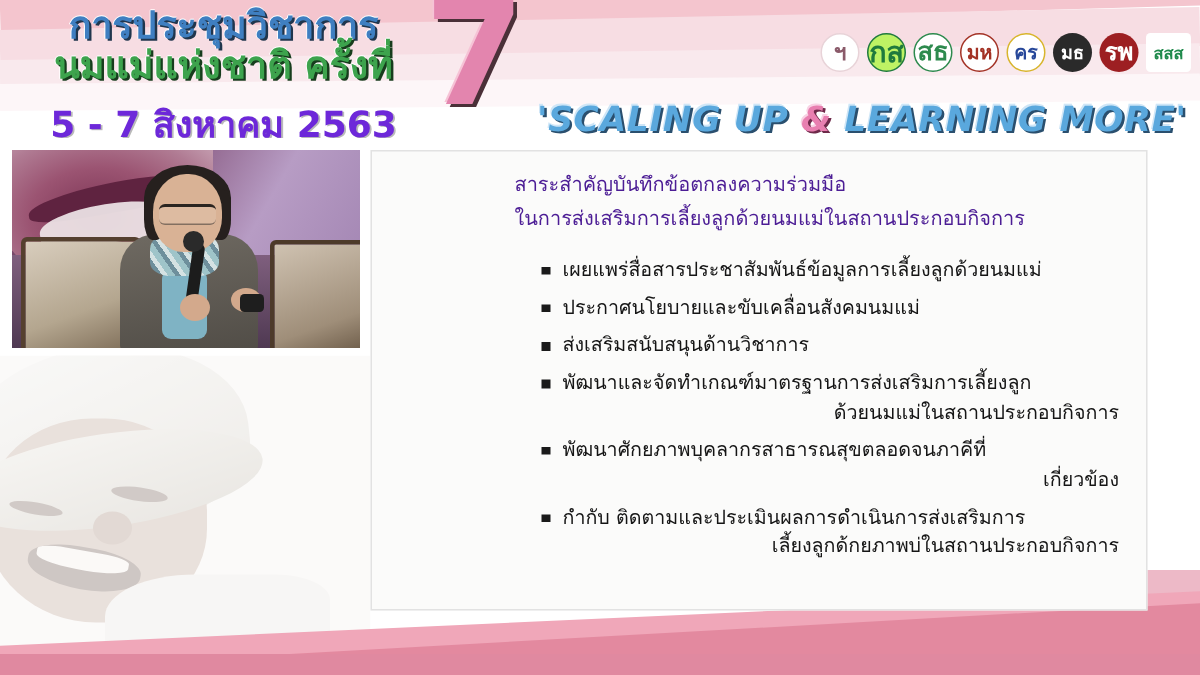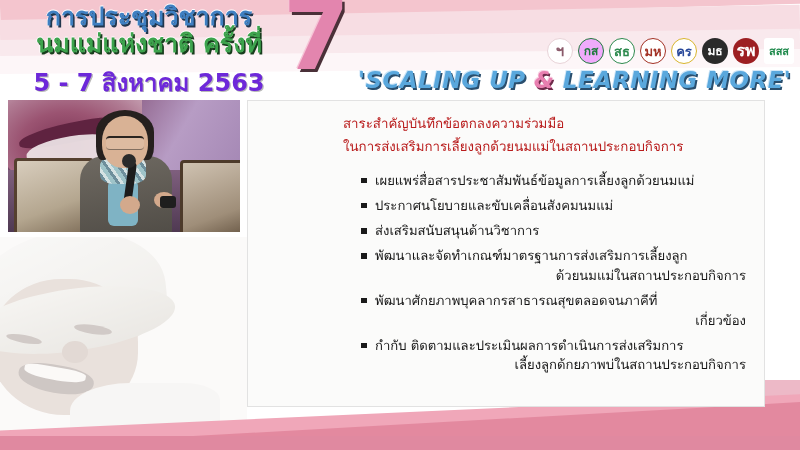--- a/index.html
+++ b/index.html
@@ -144,22 +144,22 @@
     align-items: center;
     justify-content: center;
     font-size: 9px;
     font-weight: bold;
     color: #ffffff;
     box-sizing: border-box;
     overflow: hidden;
     line-height: 1;
   }
   .logo.l1 { background: #ffffff; color: #8a5a6a; border: 1px solid #e8d3d8; font-size: 15px; }
-  .logo.l2 { background: #f0abfc; color: #1f7a3d; border: 1.5px solid #1f7a3d; font-size: 12px; margin-top: 16px; }
-  .logo.l3 { background: #ffffff; color: #2d8a4e; border: 1.5px solid #2d8a4e; font-size: 13px; }
+  .logo.l2 { background: #bef264; color: #1f7a3d; border: 1.5px solid #1f7a3d; font-size: 19px; }
+  .logo.l3 { background: #ffffff; color: #2d8a4e; border: 1.5px solid #2d8a4e; font-size: 17px; }
   .logo.l4 { background: #ffffff; color: #a33225; border: 1.5px solid #a33225; font-size: 13px; }
   .logo.l5 { background: #ffffff; color: #28489a; border: 1.5px solid #d8b52c; font-size: 13px; }
   .logo.l6 { background: #2a2a2a; color: #ffffff; font-size: 12px; }
   .logo.l7 { background: #9d1f22; color: #ffffff; font-size: 16px; }
   .logo.l8 {
     background: #ffffff;
     color: #1f8a4c;
     border-radius: 3px;
     width: 30px;
     font-size: 11px;
@@ -437,21 +437,21 @@
     position: absolute;
     left: 247px; top: 100px;
     width: 518px; height: 307px;
     background: #fbfbfa;
     border: 1px solid #e2e2e2;
     box-sizing: border-box;
     z-index: 10;
   }
   .heading {
     margin: 12px 0 0 95px;
-    color: #b91c1c;
+    color: #4c1d95;
     font-size: 13.3px;
     line-height: 1.72;
   }
   .heading div { white-space: nowrap; }
   .bullets {
     list-style: none;
     margin: 12px 0 0 0;
     padding: 0 18px 0 113px;
   }
   .bullets li {

